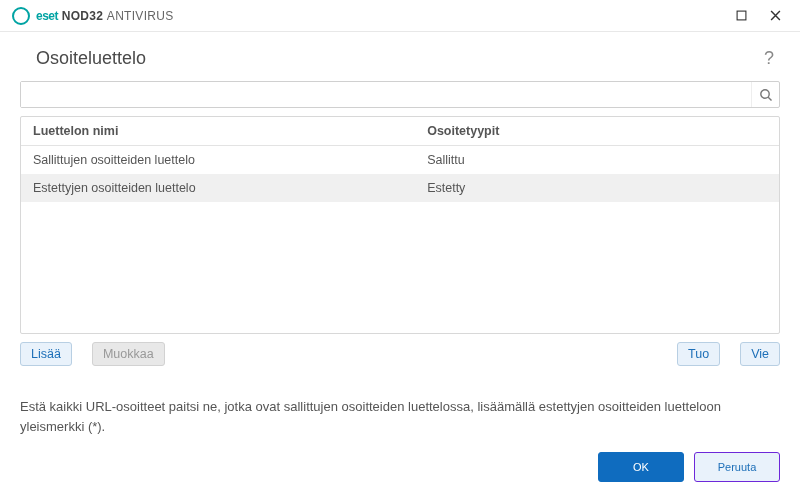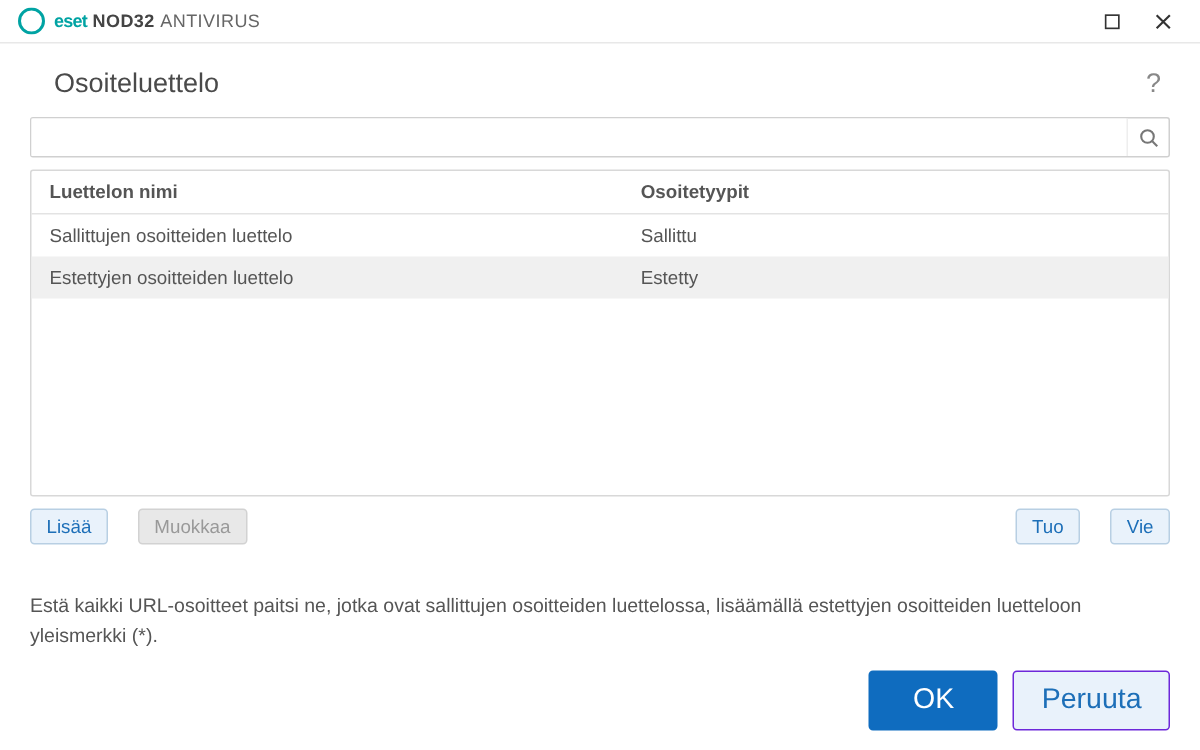--- a/index.html
+++ b/index.html
@@ -36,21 +36,21 @@
 .td { white-space: nowrap; overflow: hidden; text-overflow: ellipsis; }
 
 .row-actions { display: flex; gap: 20px; margin-top: 8px; align-items: center; }
 .row-actions .spacer { flex: 1; }
 .btn-small { padding: 4px 10px; font-size: 12.5px; border: 1px solid #b8cfe3; background: #e9f2fb; color: #1d6fb8; border-radius: 3px; cursor: pointer; }
 .btn-small.disabled { background: #e8e8e8; border-color: #d2d2d2; color: #999; cursor: default; }
 
 .info-text { margin-top: 31px; font-size: 13px; color: #555; line-height: 1.5; }
 
 .footer { padding: 14px 20px 18px 0; display: flex; justify-content: flex-end; gap: 10px; }
-.btn { min-width: 86px; padding: 8px 18px; font-size: 19px; border-radius: 3px; cursor: pointer; text-align: center; border: 1px solid transparent; }
+.btn { min-width: 86px; padding: 8px 18px; font-size: 11px; border-radius: 3px; cursor: pointer; text-align: center; border: 1px solid transparent; }
 .btn-primary { background: #0f6cbf; color: #fff; border-color: #0f6cbf; }
 .btn-secondary { background: #e9f2fb; color: #1d6fb8; border: 1px solid #6d28d9; }
 </style>
 </head>
 <body>
 
 <div class="titlebar">
   <div class="logo-wrap">
     <svg class="logo-circle" viewBox="0 0 18 18">
         <circle cx="9" cy="9" r="8" fill="none" stroke="#00a3a3" stroke-width="2"></circle>

